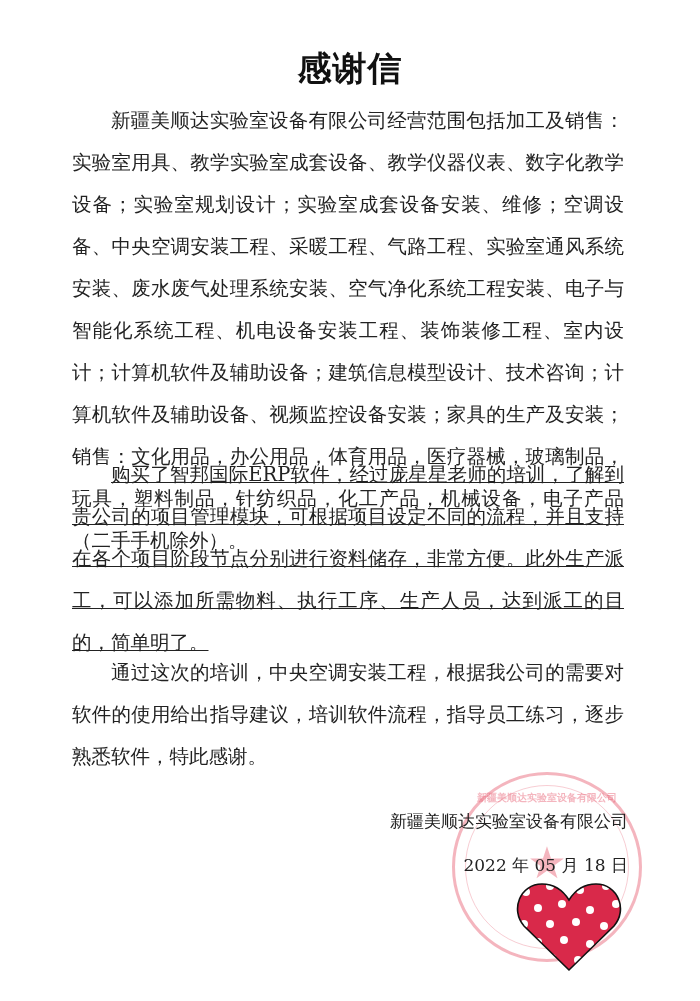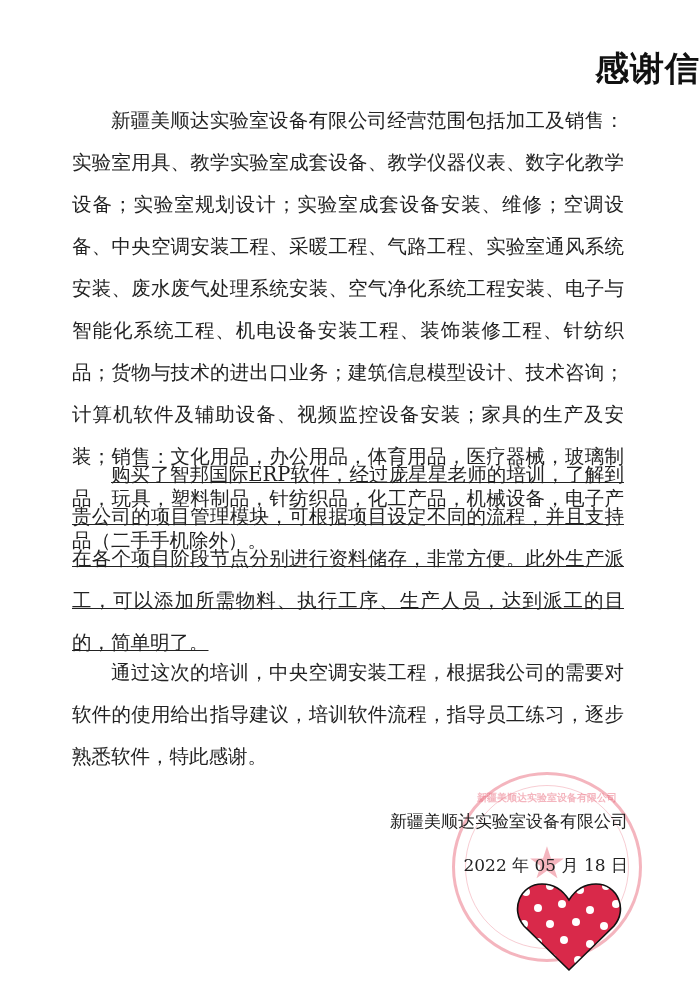--- a/index.html
+++ b/index.html
@@ -1,36 +1,36 @@
 <!DOCTYPE html>
 <html><head>
 <meta charset="utf-8">
 <style>
   html,body{margin:0;padding:0;background:#fff;}
   body{width:700px;height:1001px;position:relative;overflow:hidden;font-family:"DejaVu Serif","Liberation Serif",serif;color:#1a1a1a;}
-  .title{position:absolute;top:46px;left:0;width:700px;text-align:right;font-family:"DejaVu Sans","Liberation Sans",sans-serif;font-weight:bold;font-size:34px;letter-spacing:1px;color:#111;}
+  .title{position:absolute;top:46px;left:0;width:700px;text-align:center;font-family:"DejaVu Sans","Liberation Sans",sans-serif;font-weight:bold;font-size:34px;letter-spacing:1px;color:#111;}
   .para{position:absolute;left:72px;width:552px;font-size:19.5px;line-height:42px;text-align:justify;text-indent:2em;color:#222;}
   #p1{top:100px;}
   #p2{top:454px;text-decoration:underline;}
   #p3{top:652px;}
   .seal{position:absolute;left:452px;top:772px;width:190px;height:190px;border-radius:50%;border:3px solid rgba(230,90,110,0.45);box-sizing:border-box;}
   .seal .inner{position:absolute;left:10px;top:10px;right:10px;bottom:10px;border-radius:50%;border:1px solid rgba(230,90,110,0.3);}
   .seal .star{position:absolute;left:0;width:100%;top:62px;text-align:center;font-size:44px;color:rgba(230,90,110,0.45);font-family:"DejaVu Sans",sans-serif;}
   .seal .ring-text{position:absolute;top:18px;left:0;width:100%;text-align:center;font-size:16px;color:rgba(230,90,110,0.45);font-family:"DejaVu Sans",sans-serif;font-weight:bold;}
   .sig{position:absolute;right:72px;font-size:17px;color:#222;text-align:right;}
   #sig-company{top:810px;}
   #sig-date{top:854px;}
   .heart{position:absolute;left:516px;top:880px;width:106px;height:92px;}
 </style>
 </head>
 <body>
 
 <div class="title">感谢信</div>
 
-<div class="para" id="p1">新疆美顺达实验室设备有限公司经营范围包括加工及销售：实验室用具、教学实验室成套设备、教学仪器仪表、数字化教学设备；实验室规划设计；实验室成套设备安装、维修；空调设备、中央空调安装工程、采暖工程、气路工程、实验室通风系统安装、废水废气处理系统安装、空气净化系统工程安装、电子与智能化系统工程、机电设备安装工程、装饰装修工程、针纺织品；货物与技术的进出口业务；建筑信息模型设计、技术咨询；计算机软件及辅助设备、视频监控设备安装；家具的生产及安装；销售：文化用品，办公用品，体育用品，医疗器械，玻璃制品，玩具，塑料制品，针纺织品，化工产品，机械设备，电子产品（二手手机除外）。</div>
+<div class="para" id="p1">新疆美顺达实验室设备有限公司经营范围包括加工及销售：实验室用具、教学实验室成套设备、教学仪器仪表、数字化教学设备；实验室规划设计；实验室成套设备安装、维修；空调设备、中央空调安装工程、采暖工程、气路工程、实验室通风系统安装、废水废气处理系统安装、空气净化系统工程安装、电子与智能化系统工程、机电设备安装工程、装饰装修工程、室内设计；计算机软件及辅助设备；建筑信息模型设计、技术咨询；计算机软件及辅助设备、视频监控设备安装；家具的生产及安装；销售：文化用品，办公用品，体育用品，医疗器械，玻璃制品，玩具，塑料制品，针纺织品，化工产品，机械设备，电子产品（二手手机除外）。</div>
 <div class="para" id="p2">购买了智邦国际ERP软件，经过庞星星老师的培训，了解到贵公司的项目管理模块，可根据项目设定不同的流程，并且支持在各个项目阶段节点分别进行资料储存，非常方便。此外生产派工，可以添加所需物料、执行工序、生产人员，达到派工的目的，简单明了。</div>
 <div class="para" id="p3">通过这次的培训，中央空调安装工程，根据我公司的需要对软件的使用给出指导建议，培训软件流程，指导员工练习，逐步熟悉软件，特此感谢。</div>
 
 <div class="seal">
   <div class="inner"></div>
   <div class="ring-text" style="font-size:10px;top:16px;">新疆美顺达实验室设备有限公司</div>
   <div class="star">★</div>
 </div>
 
 <div class="sig" id="sig-company">新疆美顺达实验室设备有限公司</div>

